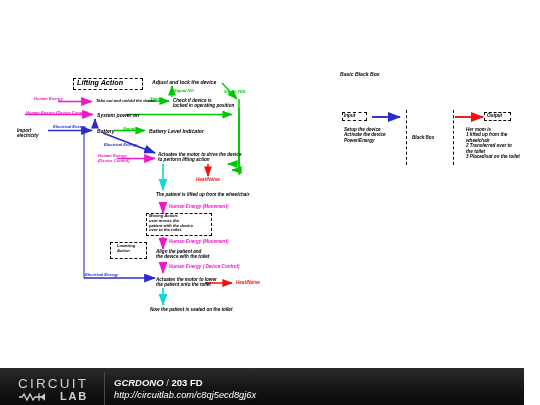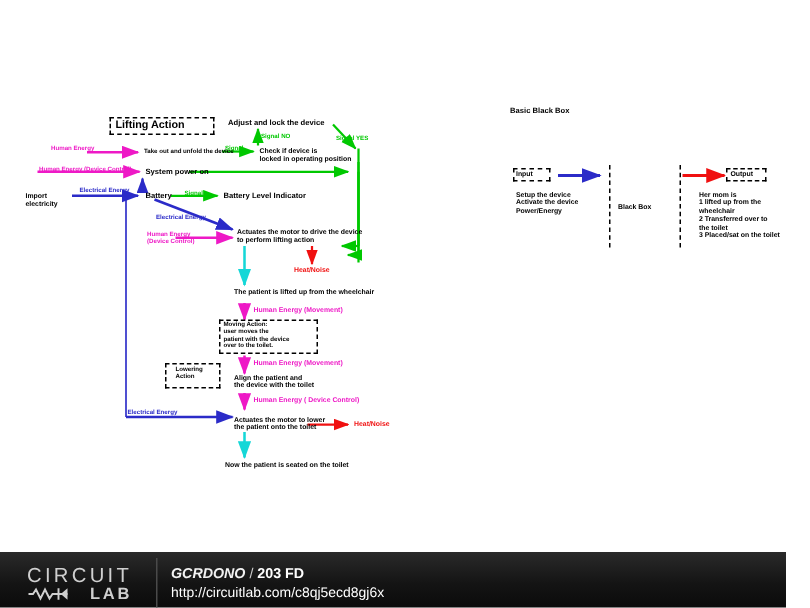--- a/index.html
+++ b/index.html
@@ -7,20 +7,21 @@
   body {
     width:540px; height:405px;
     background:#ffffff;
     font-family:"Liberation Sans", sans-serif;
     overflow:hidden;
     position:relative;
   }
   #canvas {
     position:absolute; left:0; top:0; width:540px; height:358px;
     background:#ffffff;
+    font-style:italic;
   }
   .lbl {
     position:absolute;
     font-family:"Liberation Sans", sans-serif;
     font-weight:bold;
     line-height:1.18;
     white-space:pre;
   }
   .t4   { font-size:4.1px; }
   .t45  { font-size:4.6px; }
@@ -46,34 +47,34 @@
   }
   #logo {
     position:absolute; left:18px; top:8px; width:78px; height:32px;
     color:#d8d8d8;
   }
   #logo .word {
     font-size:13.5px; letter-spacing:2.2px; font-weight:400;
     font-family:"Liberation Sans", sans-serif; color:#cfcfcf;
   }
   #logo .row2 {
-    display:flex; align-items:flex-start; gap:2px; margin-top:-1px;
+    display:flex; align-items:center; gap:2px; margin-top:-1px;
   }
   #logo .lab {
     font-size:11px; letter-spacing:1.8px; font-weight:bold; color:#cfcfcf;
   }
   #footer-divider {
     position:absolute; left:104px; top:4px; width:1px; height:39px;
     background:#4a4a4a;
   }
   #foot-text { position:absolute; left:114px; top:9px; }
   #foot-title { font-size:9.5px; font-weight:bold; font-style:italic; color:#f2f2f2; }
   #foot-title .sep { font-style:normal; font-weight:normal; color:#cfcfcf; }
   #foot-title .pid { font-style:normal; font-weight:bold; color:#ffffff; }
-  #foot-url { font-size:9.3px; color:#ffffff; margin-top:2px; font-weight:normal; }
+  #foot-url { font-size:9.3px; color:#ffffff; margin-top:2px; font-weight:normal;font-style:italic; }
 </style>
 </head>
 <body>
 
 <div id="canvas">
 
   <svg width="540" height="358" style="position:absolute;left:0;top:0;">
     <defs>
       <marker id="ahBlue" markerWidth="7" markerHeight="7" refX="6.4" refY="2.6" orient="auto">
         <path d="M0,0 L7,2.6 L0,5.2 z" fill="#2b2bc8"></path>

